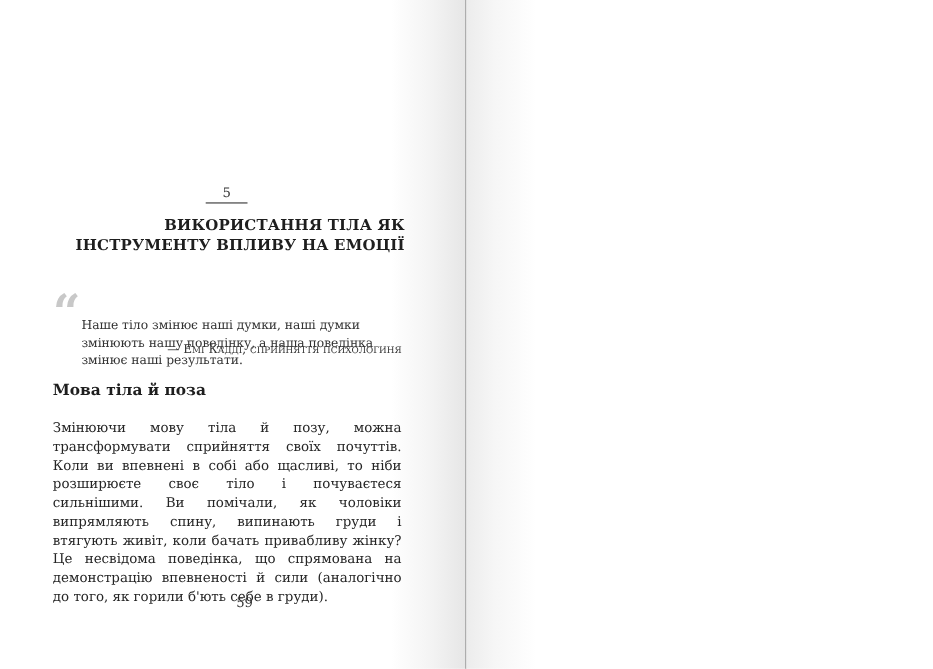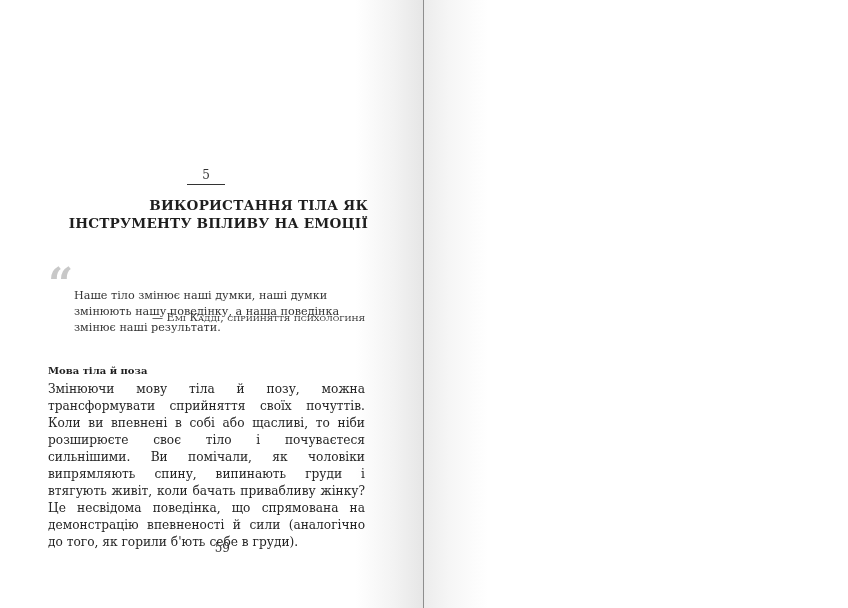--- a/index.html
+++ b/index.html
@@ -27,21 +27,21 @@
     
     .chap-num { position: absolute; left: 187px; top: 168px; width: 38px; text-align: center;
       font-size: 12px; color: #333; padding-bottom: 2px; border-bottom: 1px solid #333; }
     .chap-title { position: absolute; left: 48px; top: 196px; width: 320px; text-align: right;
       font-weight: bold; font-size: 13.6px; line-height: 18px; letter-spacing: 0.2px; color: #1e1e1e; }
     .quote-mark { position: absolute; left: 48px; top: 263px; font-size: 44px; line-height: 44px;
       color: #c8c8c8; font-weight: bold; font-family: "DejaVu Serif", serif; }
     .quote-text { position: absolute; left: 74px; top: 288px; width: 300px; font-size: 11.2px; line-height: 16px; color: #333; }
     .quote-author { position: absolute; left: 150px; top: 311px; width: 215px; text-align: right;
       font-size: 11px; color: #333; font-variant: small-caps; }
-    .section-h { position: absolute; left: 48px; top: 365px; font-weight: bold; font-size: 10px; color: #1e1e1e; }
+    .section-h { position: absolute; left: 48px; top: 347px; font-weight: bold; font-size: 14px; color: #1e1e1e; }
     .lp1 { position: absolute; left: 48px; top: 381px; width: 317px; }
     .lp2 { position: absolute; left: 48px; top: 481px; width: 317px; }
     .pnum-left { position: absolute; left: 190px; top: 541px; width: 40px; text-align: right; font-size: 12px; color: #333; }
   </style>
 </head>
 <body>
 
 <div class="spread">
 
   <div class="page page-left">

